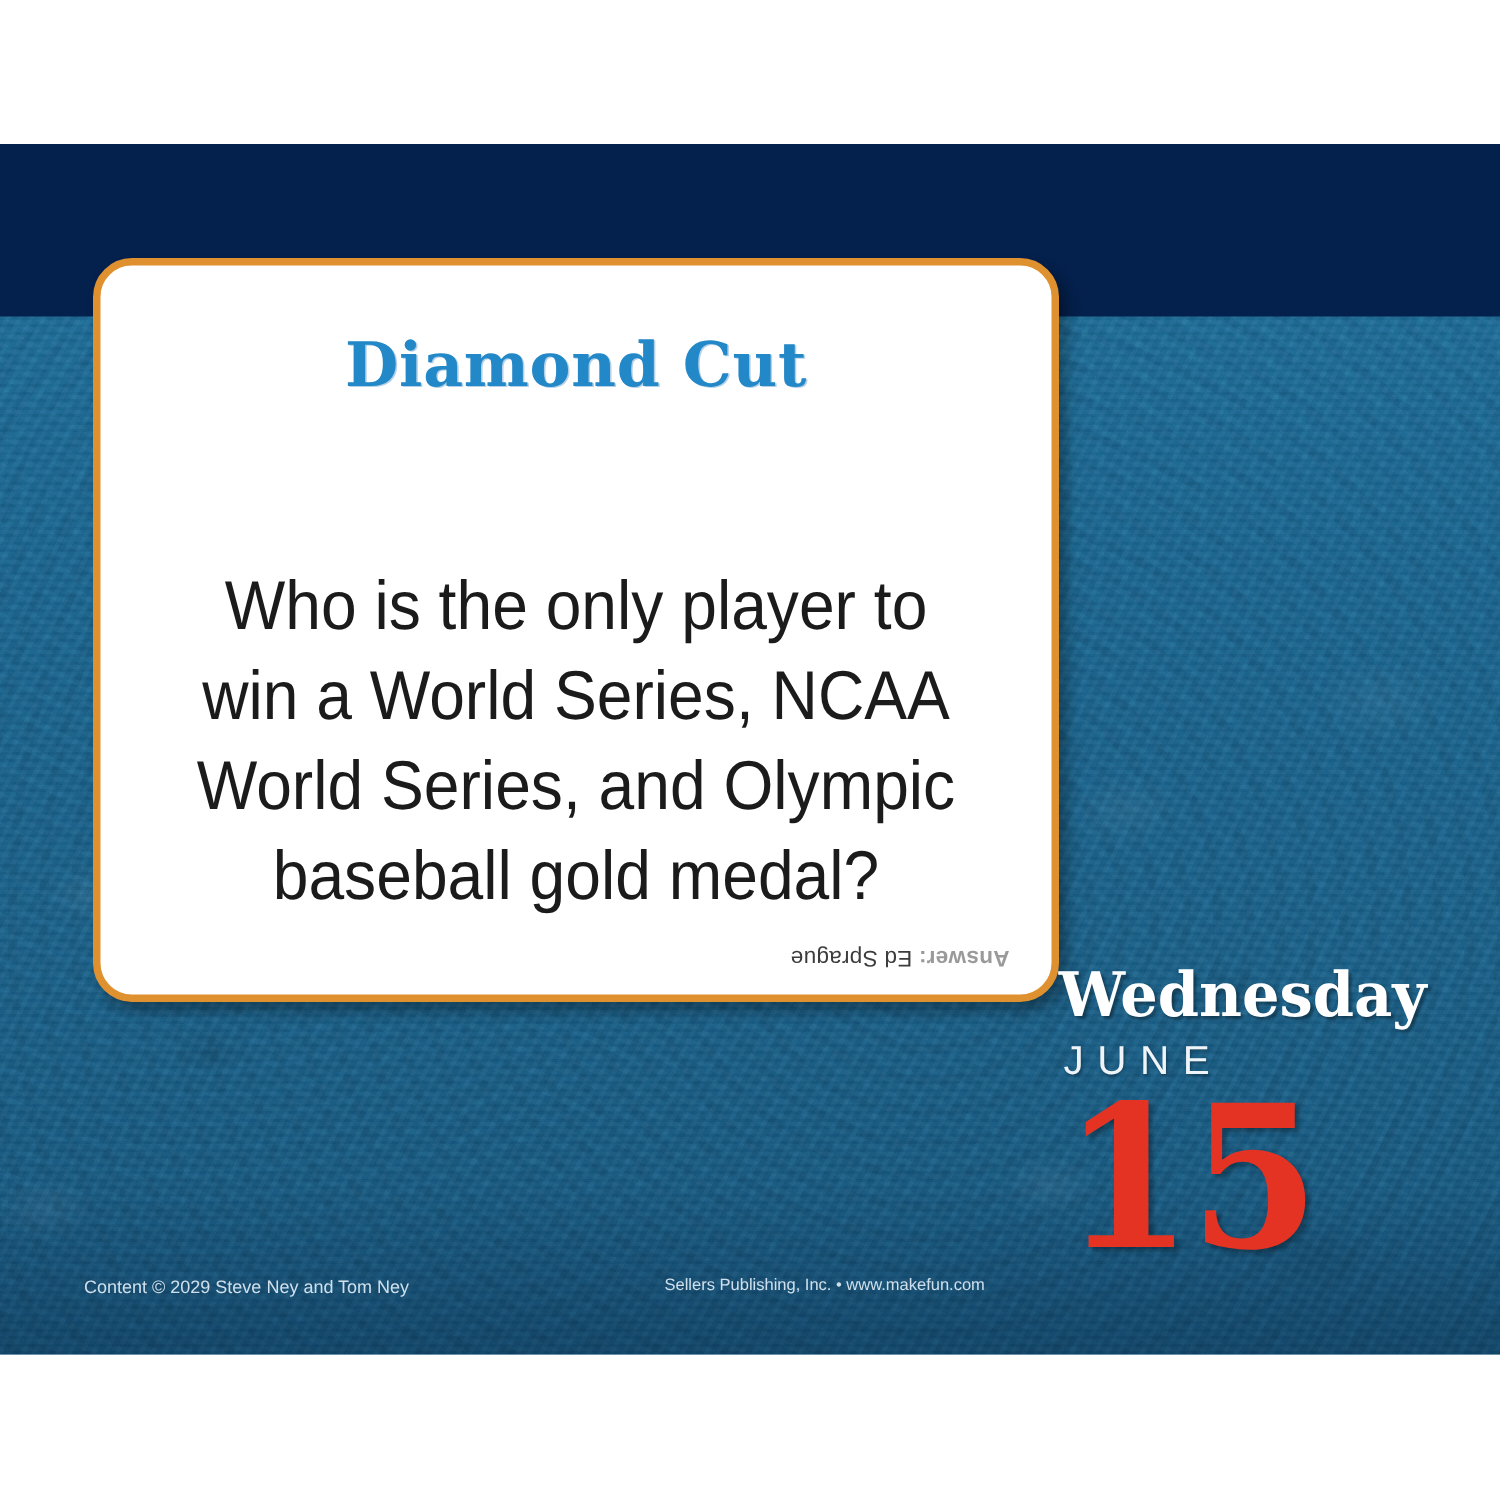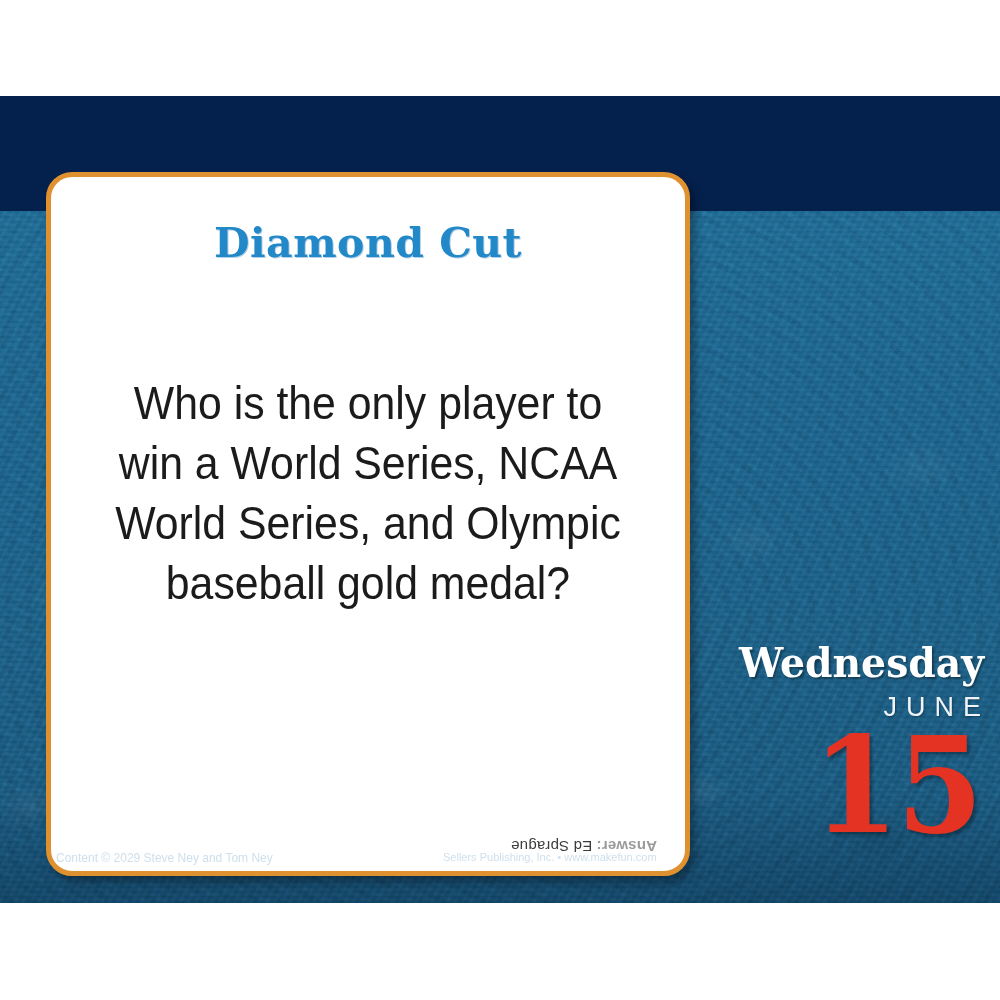--- a/index.html
+++ b/index.html
@@ -73,24 +73,24 @@
     left: 0;
     top: 0;
     width: 1000px;
     height: 115px;
     background: #04204c;
   }
 
   
   .card {
     position: absolute;
-    left: 46px;
+    left: 62px;
     top: 172px;
     width: 644px;
-    height: 704px;
+    height: 496px;
     background: #ffffff;
     border: 5px solid #e0912f;
     border-radius: 26px;
     box-sizing: border-box;
     box-shadow: 5px 6px 9px rgba(0,0,0,.33);
   }
 
   .card-title {
     position: absolute;
     left: 0;
@@ -182,21 +182,21 @@
     margin-top: 6px;
     text-shadow: 2px 2px 0 rgba(0,0,0,.38);
   }
 
   
   .date-block {
     position: absolute;
     left: 700px;
     top: 640px;
     width: 290px;
-    text-align: right;
+    text-align: left;
   }
   .date-weekday {
     font-family: "DejaVu Serif", serif;
     font-weight: bold;
     font-size: 41px;
     color: #ffffff;
     line-height: 46px;
     transform: scaleX(.96);
     text-shadow: 2px 2px 2px rgba(0,0,0,.35);
   }

